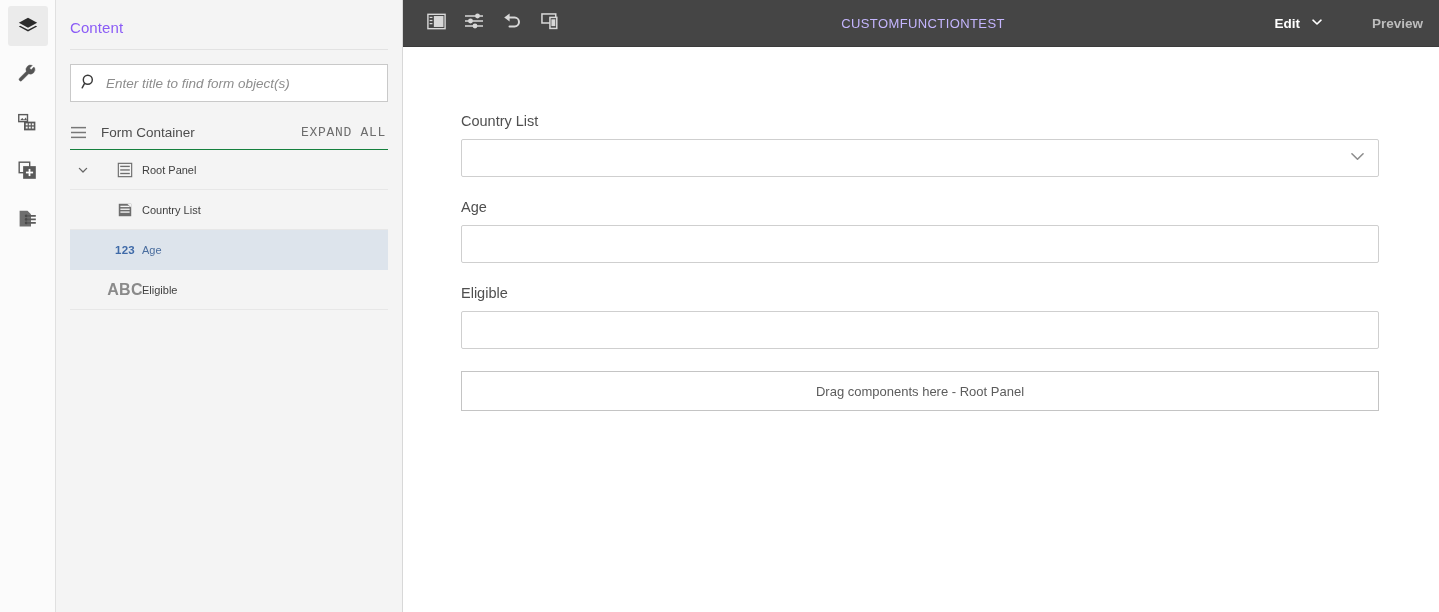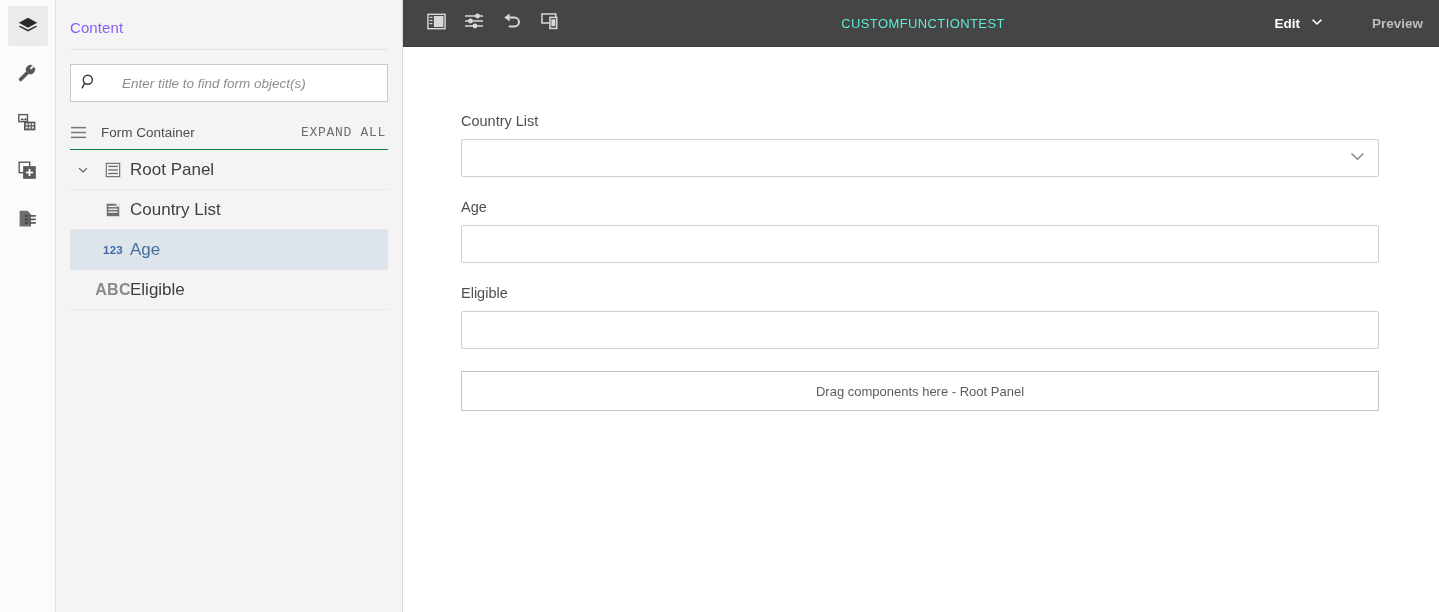--- a/index.html
+++ b/index.html
@@ -71,21 +71,21 @@
     border: 1px solid #c9c9c9;
     display: flex;
     align-items: center;
     padding: 0 10px;
   }
   .search-box svg { flex: 0 0 auto; }
   .search-input {
     border: none;
     outline: none;
     background: transparent;
-    margin-left: 24px;
+    margin-left: 8px;
     flex: 1 1 auto;
     font-family: "Liberation Sans", sans-serif;
     font-size: 13.5px;
     font-style: italic;
     color: #4a4a4a;
   }
   .search-input::placeholder { color: #8d8d8d; font-style: italic; opacity: 1; }
 
   .tree-header {
     margin: 14px 14px 0 14px;
@@ -128,23 +128,24 @@
     align-items: center;
     justify-content: center;
     flex: 0 0 26px;
   }
   .tree-icon {
     width: 34px;
     flex: 0 0 34px;
     display: flex;
     align-items: center;
     justify-content: center;
+    margin-left: 12px;
   }
   .tree-label {
-    font-size: 17px;
+    font-size: 11px;
     color: #3f3f3f;
   }
   .tree-row.selected .tree-label { color: #4a6d9e; }
   .badge-123 {
     font-size: 11.5px;
     font-weight: bold;
     color: #3f6aa8;
     letter-spacing: 0.2px;
   }
   .badge-abc {
@@ -180,21 +181,21 @@
     display: flex;
     align-items: center;
     justify-content: center;
     cursor: pointer;
   }
   .topbar-title {
     position: absolute;
     left: 4px; right: 0;
     text-align: center;
     font-size: 13px;
-    color: #5eead4;
+    color: #c4b5fd;
     letter-spacing: 0.4px;
     pointer-events: none;
   }
   .topbar-right {
     margin-left: auto;
     display: flex;
     align-items: center;
     padding-right: 12px;
   }
   .edit-btn {

